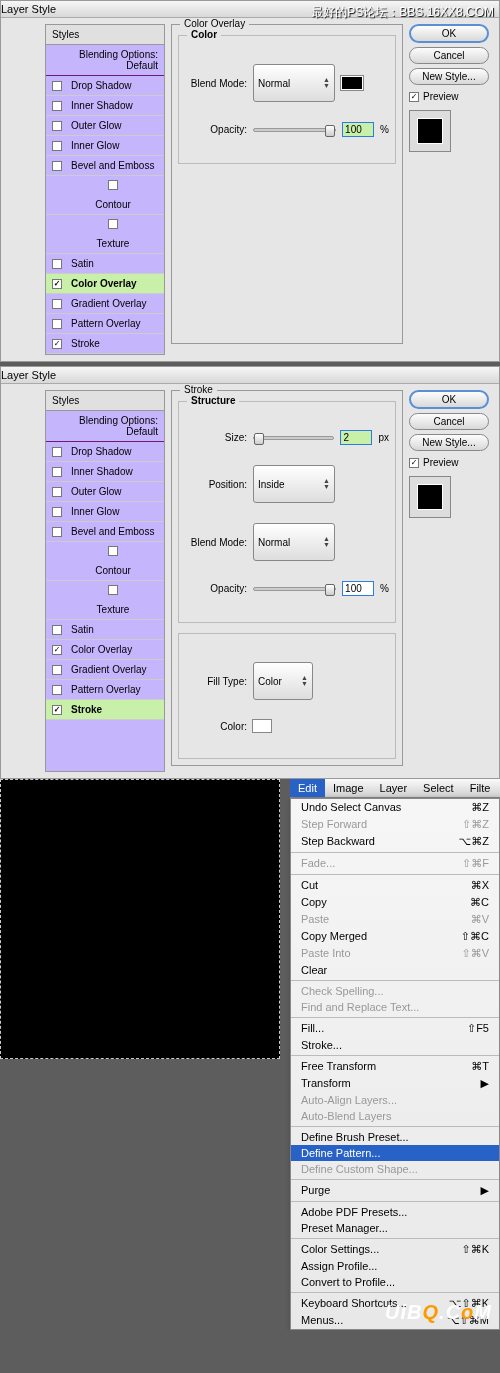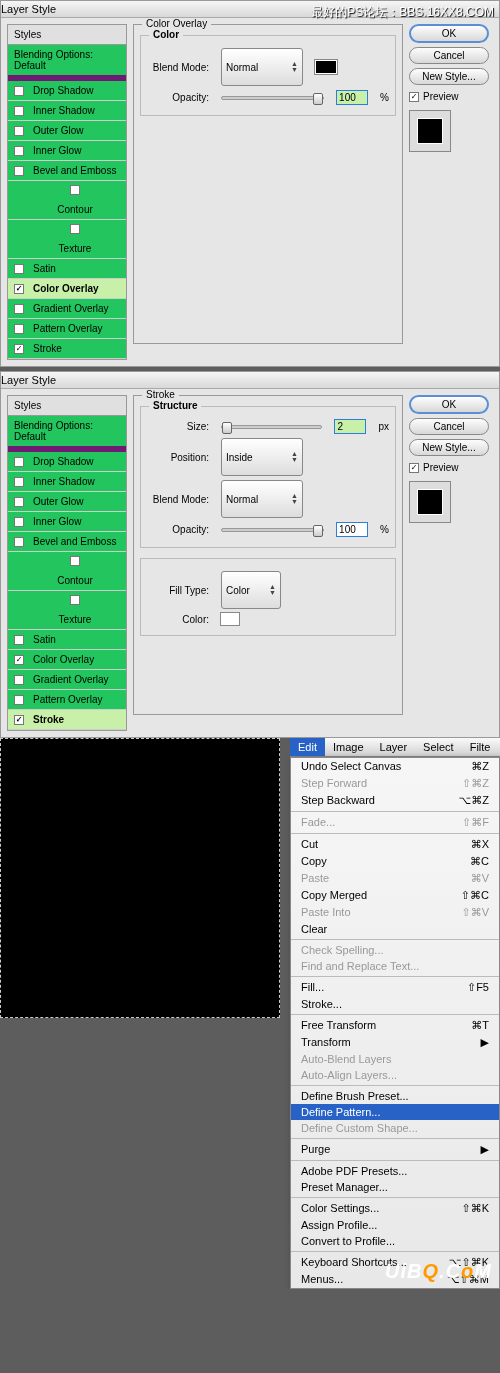--- a/index.html
+++ b/index.html
@@ -1,33 +1,33 @@
 <!DOCTYPE html>
 <html><head>
 <meta charset="utf-8">
 <style>
 * { box-sizing: border-box; margin: 0; padding: 0; }
 body { background: #5d5d5d; font-family: "Lucida Grande", Arial, sans-serif; font-size: 10px; width: 500px; }
 .dialog { background: #e6e6e6; border: 1px solid #999; margin: 0; }
 .title-bar { background: linear-gradient(#f6f6f6,#d8d8d8); text-align: left; font-size: 11px; padding: 2px 0; border-bottom: 1px solid #aaa; }
 .dlg-body { display: flex; padding: 6px; gap: 6px; }
-.styles-panel { width: 120px; border: 1px solid #999; background: #22c55e; }
+.styles-panel { width: 120px; border: 1px solid #999; background: #c4b5fd; margin-left: 38px; }
 .panel-hdr { padding: 4px 6px; font-size: 10px; border-bottom: 1px solid #999; background:#e0e0e0;}
-.blend-opt { padding: 4px 6px; font-size: 10px; border-bottom: 6px solid #701a75; }
+.blend-opt { padding: 4px 6px; font-size: 10px; border-bottom: 1px solid #701a75; text-align: right; }
 .style-item { padding: 4px 6px; font-size: 10px; border-bottom: 1px solid #ccc; cursor: pointer; display:flex; align-items:center; gap:9px;}
 .style-item.sub { padding-left: 22px; flex-direction: column; }
 .style-item.selected { background: #c8f0a8; font-weight: bold;}
 .chk { width:10px; height:10px; border:1px solid #777; background:#fff; display:inline-flex; align-items:center; justify-content:center; font-size:8px; line-height:1;}
 .chk.on::after { content:"✓"; color:#000;}
 .center-panel { flex:1; }
 .group { border:1px solid #999; padding:6px; font-size:10px; position:relative; margin-bottom:6px; }
 .group-title { position:absolute; top:-7px; left:8px; background:#e6e6e6; padding:0 4px; font-size:10px;}
 .fieldset-inner { border:1px solid #bbb; padding:8px 6px 6px; margin-top:4px; position:relative;}
 .fieldset-inner .grp-lbl { position:absolute; top:-7px; left:8px; background:#e6e6e6; padding:0 4px; font-size:10px; font-weight:bold;}
-.row { display:flex; align-items:center; margin:4px 0; gap:12px;}
+.row { display:flex; align-items:center; margin:20px 0; gap:6px;}
 .row-lbl { width:62px; text-align:right; font-size:10px;}
 .select { background:linear-gradient(#fff,#ddd); border:1px solid #888; border-radius:3px; padding:12px 4px; font-size:10px; min-width:82px; display:flex; justify-content:space-between; align-items:center;}
 .sel-arrows { font-size:7px; color:#444; line-height:6px;}
 .slider { height:4px; background:#ccc; border:1px solid #999; border-radius:2px; flex:1; position:relative; min-width:80px;}
 .slider-thumb { position:absolute; top:-4px; width:10px; height:12px; background:linear-gradient(#fff,#ccc); border:1px solid #666; border-radius:2px;}
 .num-input { width:32px; border:1px solid #2a7de1; background:#c8f0a8; font-size:10px; padding:1px 2px; text-align:left;}
 .unit { font-size:10px;}
 .color-sw { width:22px; height:14px; background:#000; border:1px solid #fff; outline:1px solid #888;}
 .color-sw.sm { width:18px; height:12px; background:#fff;}
 .right-panel { width:84px; display:flex; flex-direction:column; gap:4px; align-items:flex-start;}
@@ -351,25 +351,25 @@
           <div class="menu-sep"></div>
           <div class="menu-item">
             <span>Free Transform</span>
             <span>⌘T</span>
           </div>
           <div class="menu-item">
             <span>Transform</span>
             <span>▶</span>
           </div>
           <div class="menu-item disabled">
+            <span>Auto-Align Layers...</span>
+            <span></span>
+          </div>
+          <div class="menu-item disabled">
             <span>Auto-Blend Layers</span>
-            <span></span>
-          </div>
-          <div class="menu-item disabled">
-            <span>Auto-Align Layers...</span>
             <span></span>
           </div>
           <div class="menu-sep"></div>
           <div class="menu-item">
             <span>Define Brush Preset...</span>
             <span></span>
           </div>
           <div class="menu-item sel">
             <span>Define Pattern...</span>
             <span></span>

